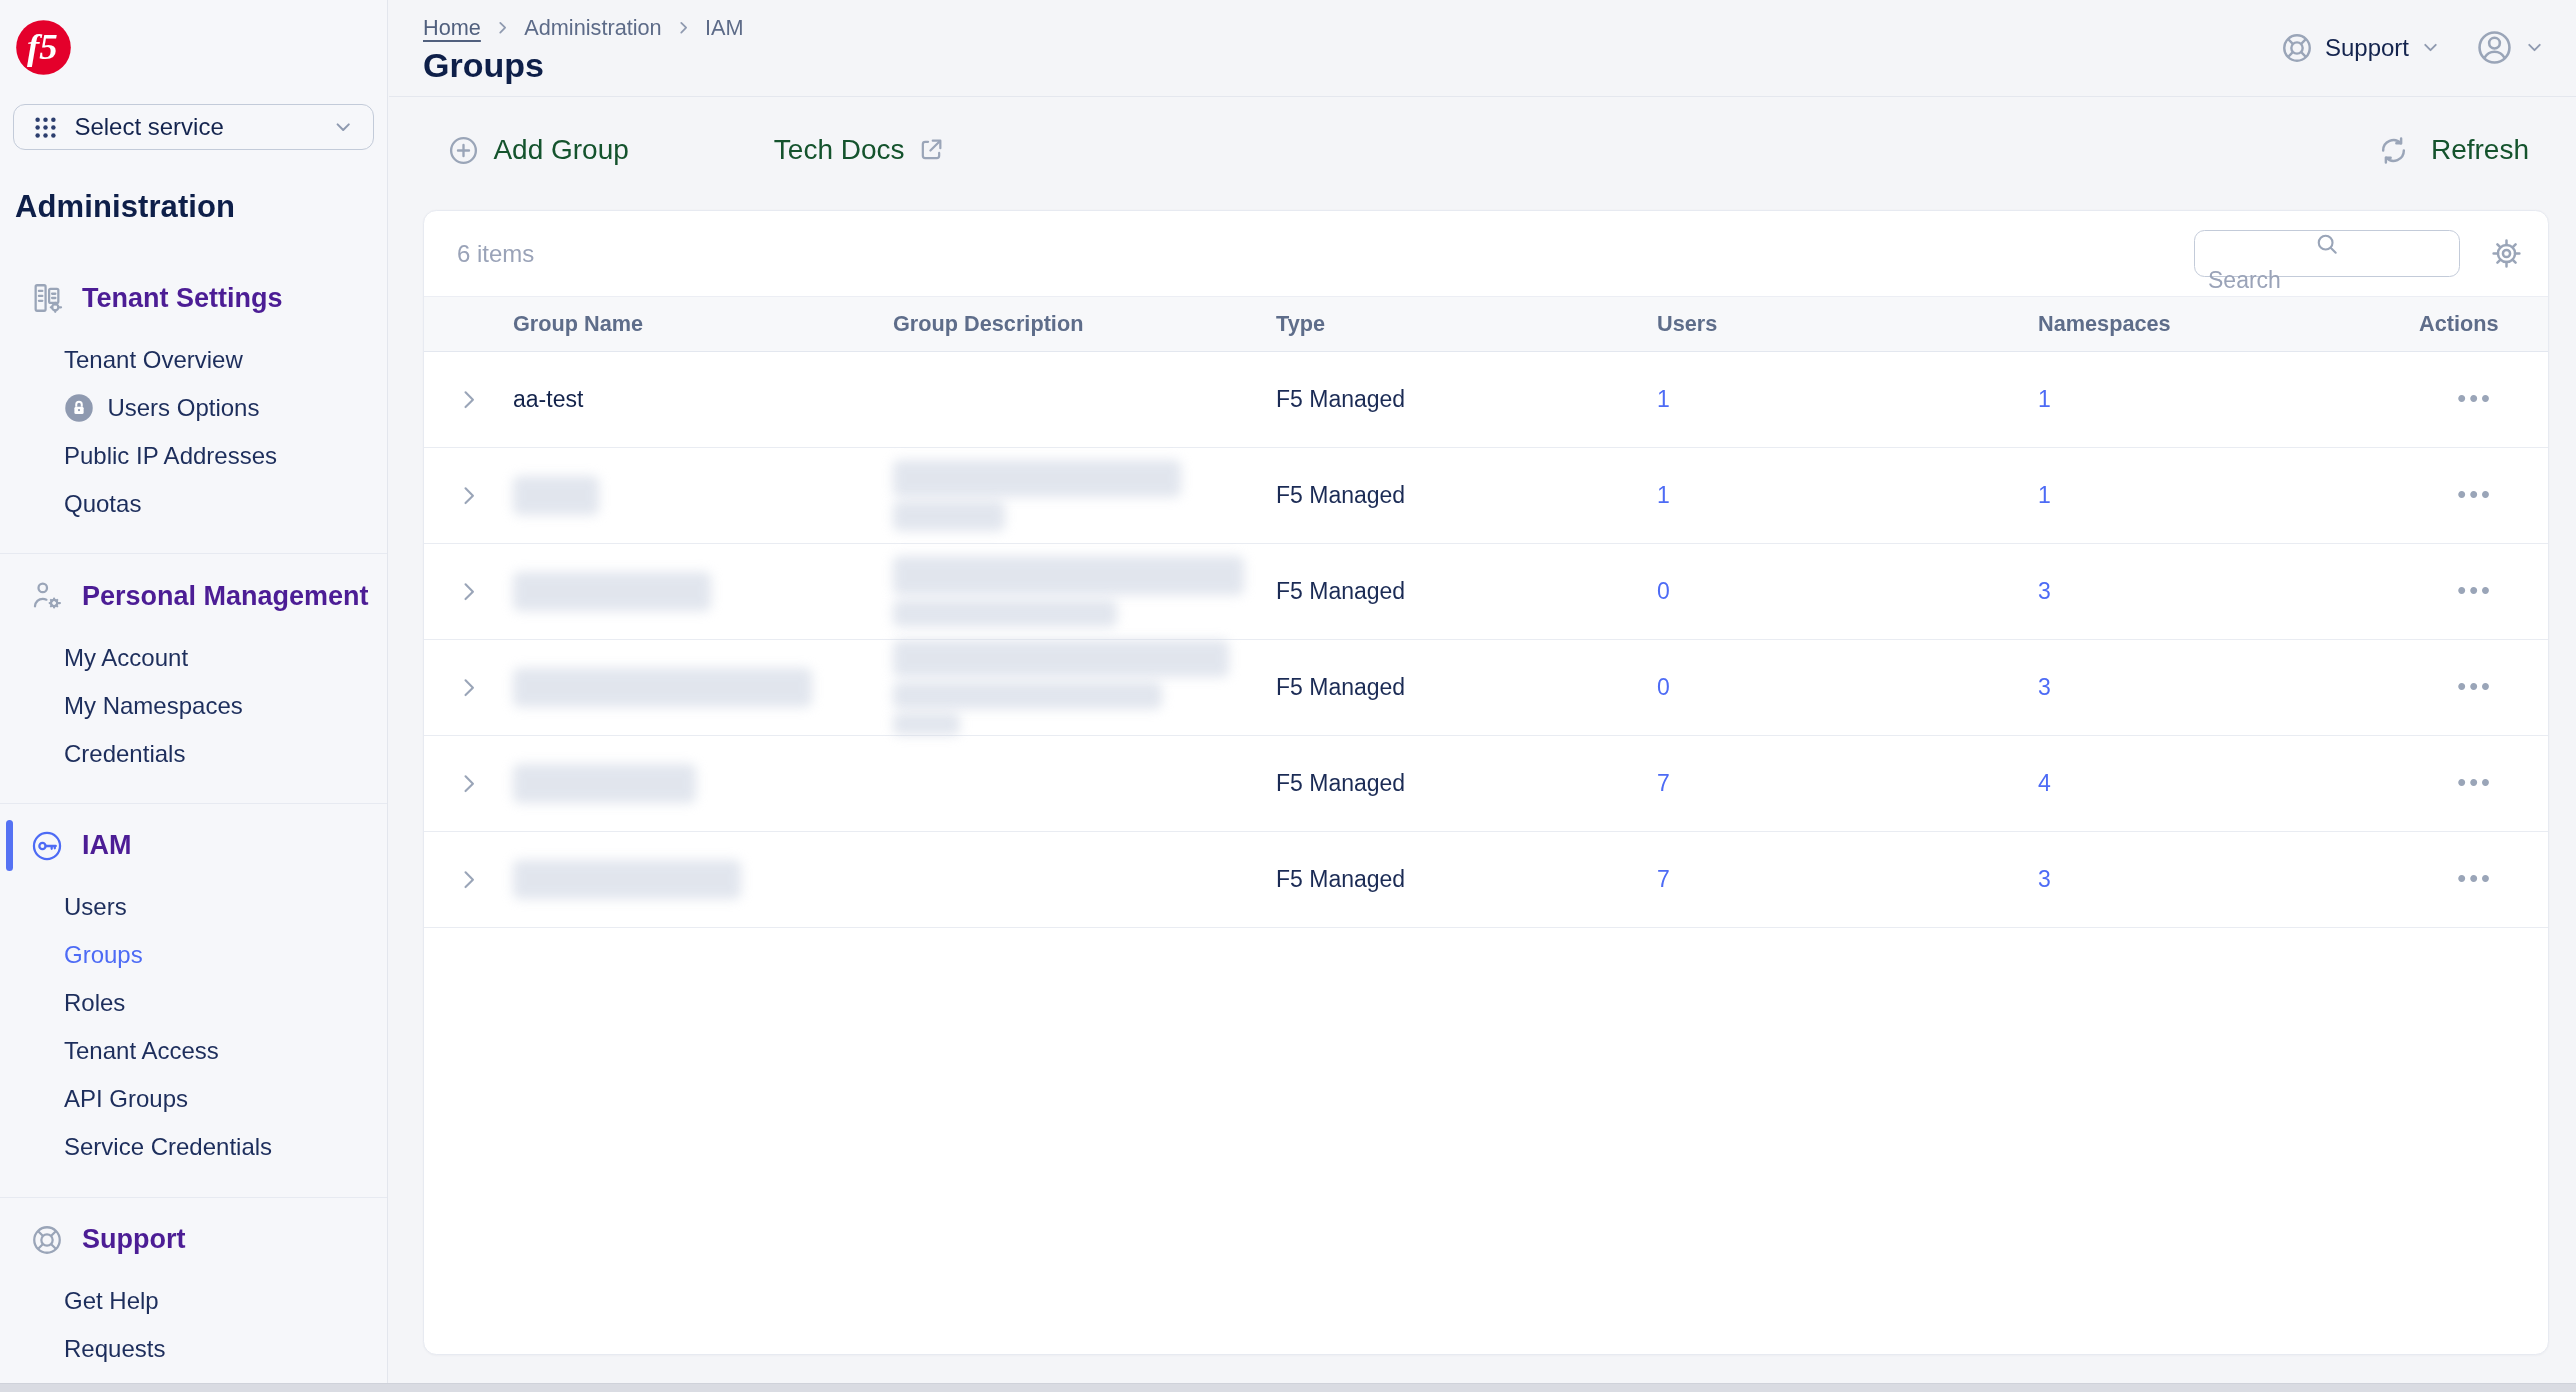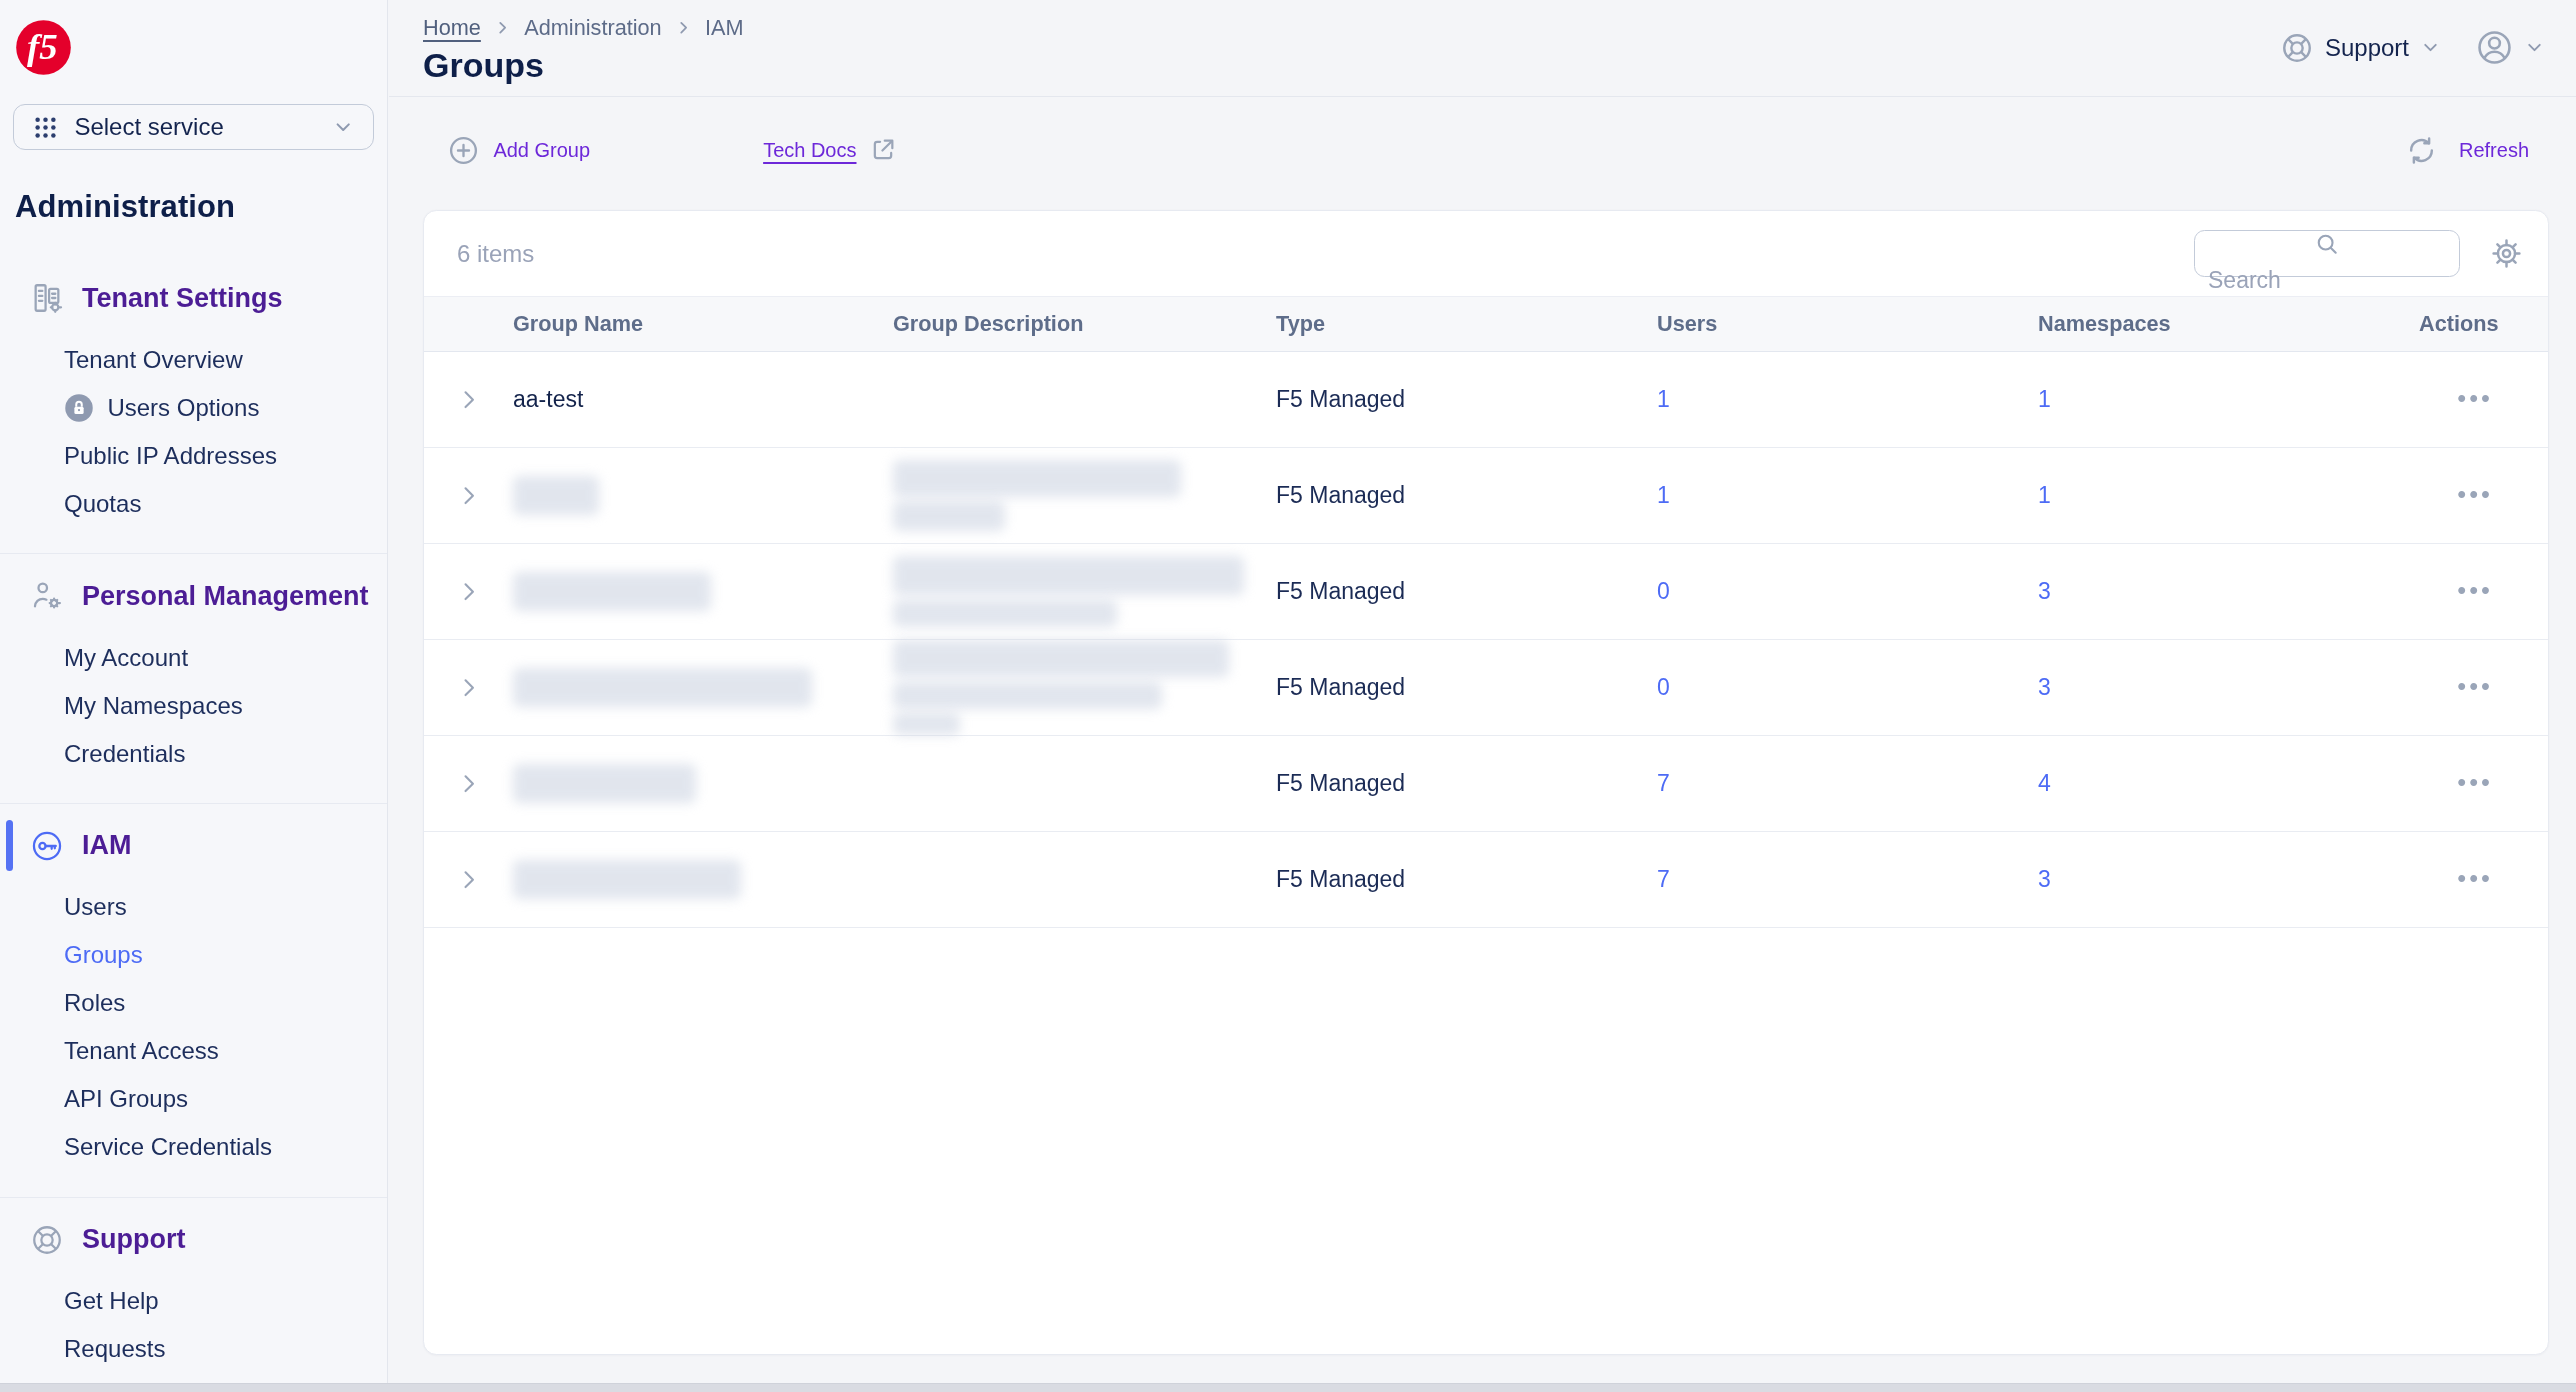--- a/index.html
+++ b/index.html
@@ -59,23 +59,23 @@
   .tb-group { display:flex; align-items:center; gap:10.5px; cursor:pointer; }
   .tb-ic { width:34px; height:34px; color:#9aa5b8; }
   .tb-chev { width:21px; height:21px; color:#8f9ab0; }
   .tb-label { font-size:24px; color:#14244e; }
 
   
   .content { padding:0 27px 0 34px; position:relative; }
   .toolbar { margin-top:30px; height:46px; display:flex; align-items:center; position:relative; padding-left:24px; }
   .tool-btn { display:flex; align-items:center; gap:13.4px; cursor:pointer; }
   .tool-ic { width:33px; height:33px; color:#9aa5b8; }
-  .tool-label { font-size:20px; color:#6d28d9; }
+  .tool-label { font-size:28px; color:#14532d; }
   .techdocs { margin-left:145px; display:flex; align-items:center; gap:12px; cursor:pointer; }
-  .techdocs .tool-label { text-decoration:underline; text-underline-offset:5.2px; font-weight:500;margin-left:28px; }
+  .techdocs .tool-label { text-underline-offset:5.2px; font-weight:500; }
   .ext-ic { width:28px; height:28px; color:#9aa5b8; }
   .refresh { position:absolute; right:20px; display:flex; align-items:center; gap:22px; cursor:pointer; }
   .refresh .tool-ic { width:31px; height:31px; }
 
   
   .card {
     margin-top:37px; background:#fff; border:0.7px solid #e7eaf1; border-radius:13.4px;
     height:1145px; overflow:hidden; box-shadow:0 0.7px 2.2px rgba(20,36,78,.03);
   }
   .card-head { height:85px; display:flex; align-items:center; padding:0 25.4px 0 33px; }

